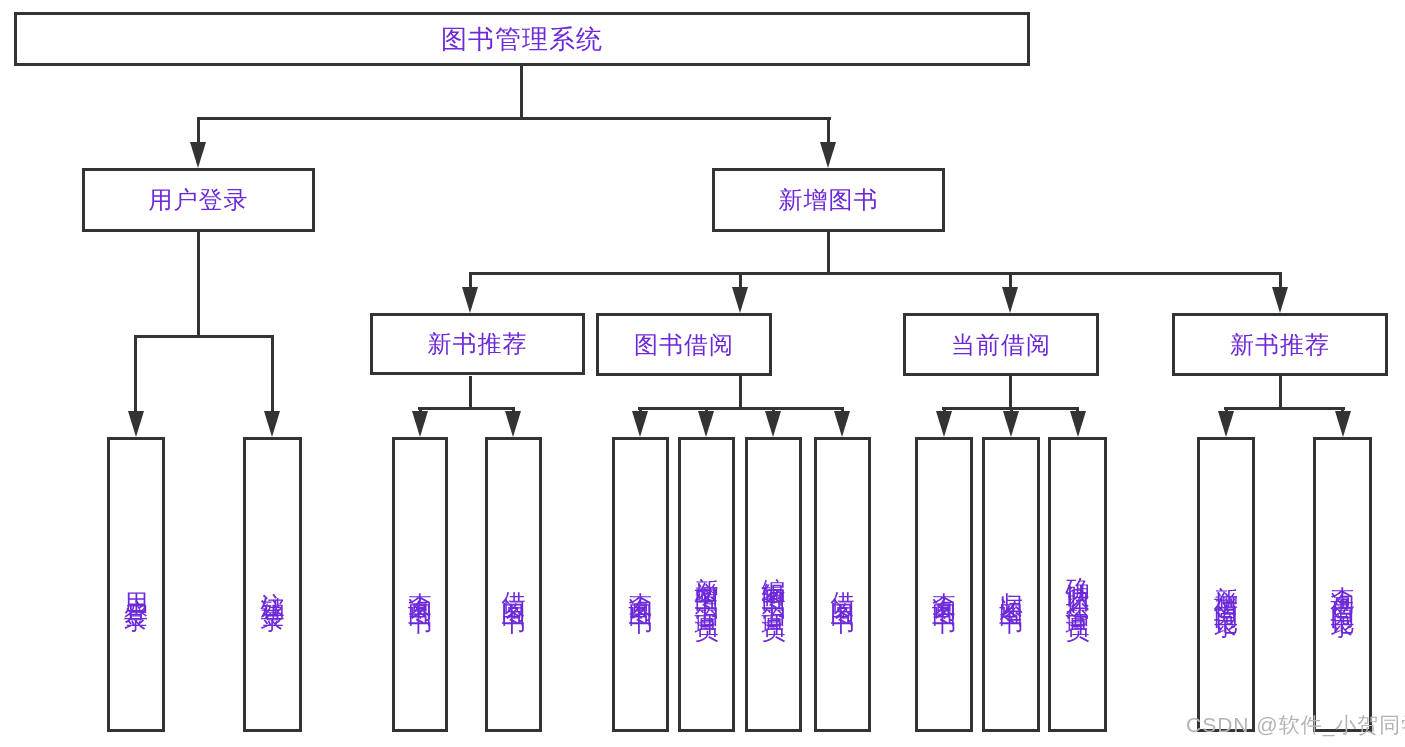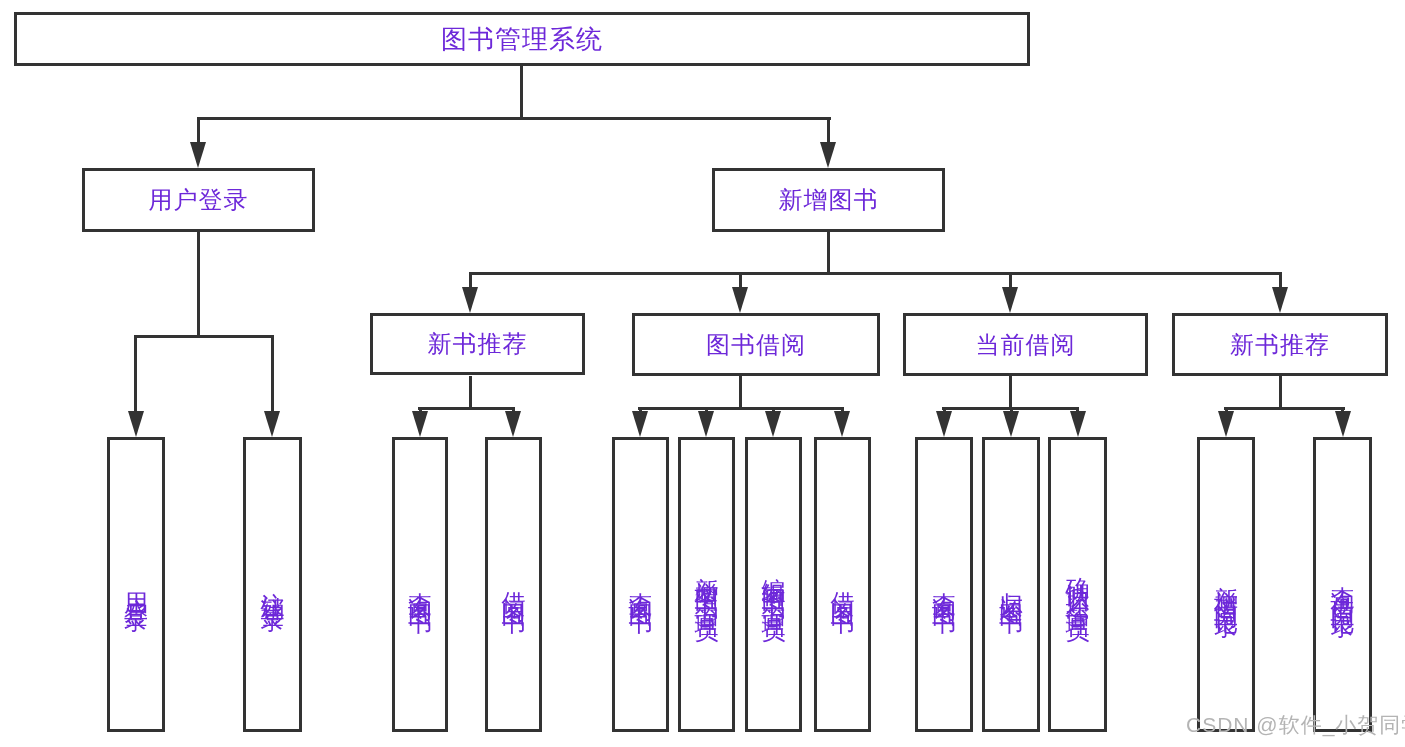--- a/index.html
+++ b/index.html
@@ -44,25 +44,25 @@
   </div>
 
   <div class="node" style="left:712px;top:168px;width:233px;height:64px">
     <span class="hlabel">新增图书</span>
   </div>
 
   <div class="node" style="left:370px;top:313px;width:215px;height:62px">
     <span class="hlabel">新书推荐</span>
   </div>
 
-  <div class="node" style="left:632px;top:313px;width:248px;height:63px">
+  <div class="node" style="left:596px;top:313px;width:176px;height:63px">
     <span class="hlabel">图书借阅</span>
   </div>
 
-  <div class="node" style="left:903px;top:313px;width:245px;height:63px">
+  <div class="node" style="left:903px;top:313px;width:196px;height:63px">
     <span class="hlabel">当前借阅</span>
   </div>
 
   <div class="node" style="left:1172px;top:313px;width:216px;height:63px">
     <span class="hlabel">新书推荐</span>
   </div>
 
   <div class="node leaf" style="left:107px;width:58px">
     <span class="vlabel">用户登录</span>
   </div>

